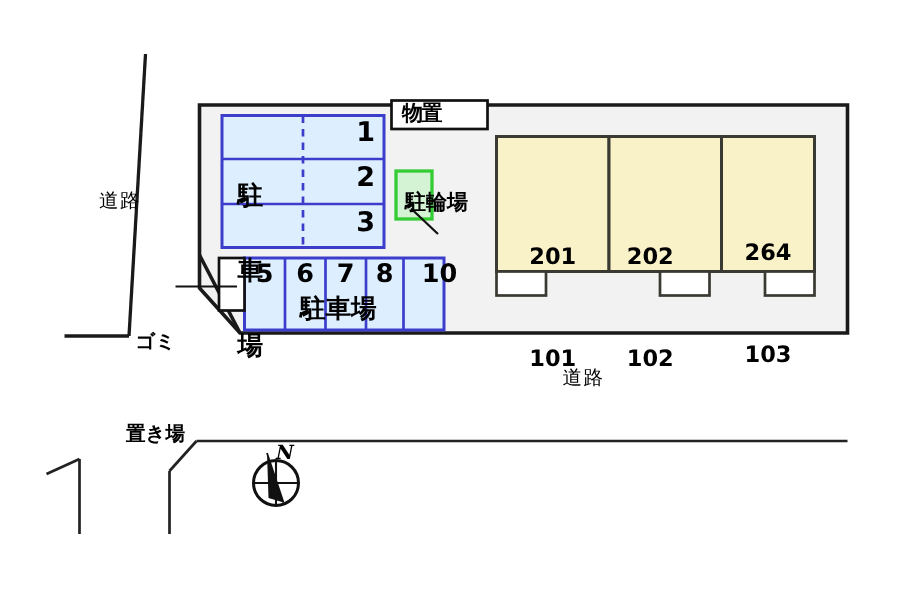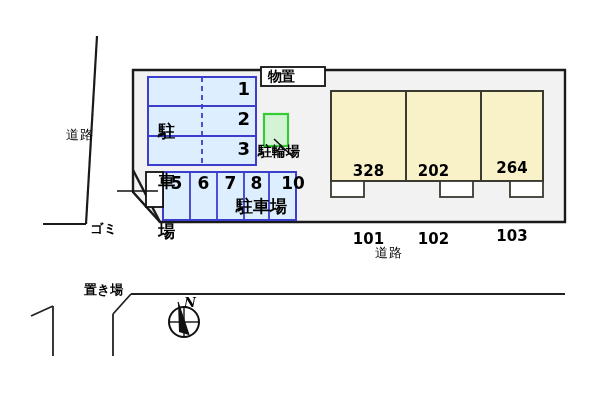--- a/index.html
+++ b/index.html
@@ -184,33 +184,33 @@
   <div class="ovl stall-num" style="left:214px; top:80px; width:36px;">1</div>
   <div class="ovl stall-num" style="left:214px; top:110px; width:36px;">2</div>
   <div class="ovl stall-num" style="left:214px; top:140px; width:36px;">3</div>
 
   <div class="ovl stall-num-c" style="left:163px; top:175px; width:27px;">5</div>
   <div class="ovl stall-num-c" style="left:190px; top:175px; width:27px;">6</div>
   <div class="ovl stall-num-c" style="left:217px; top:175px; width:27px;">7</div>
   <div class="ovl stall-num-c" style="left:244px; top:175px; width:25px;">8</div>
   <div class="ovl stall-num-c" style="left:269px; top:175px; width:48px;">10</div>
 
-  <div class="ovl lot-label" style="left:200px; top:198px;margin-left:36px;">駐車場</div>
+  <div class="ovl lot-label" style="left:200px; top:198px;">駐車場</div>
 
   <div class="ovl storage-label" style="left:268px; top:69px;">物置</div>
 
-  <div class="ovl bike-label" style="left:258px; top:144px;">駐輪場</div>
+  <div class="ovl bike-label" style="left:258px; top:128px;padding-left:12px;">駐輪場</div>
 
   <div class="ovl trash-label" style="left:84px; top:179px;">
     <span>ゴミ</span>
     <span>置き場</span>
   </div>
 
   <div class="ovl unit-num" style="left:331px; top:115px; width:75px;">
-    <div>328</div>
+    <div>201</div>
     <div>101</div>
   </div>
   <div class="ovl unit-num" style="left:396px; top:115px; width:75px;text-align:center;">
     <div>202</div>
     <div>102</div>
   </div>
   <div class="ovl unit-num" style="left:481px; top:112px; width:62px;">
     <div>264</div>
     <div>103</div>
   </div>

